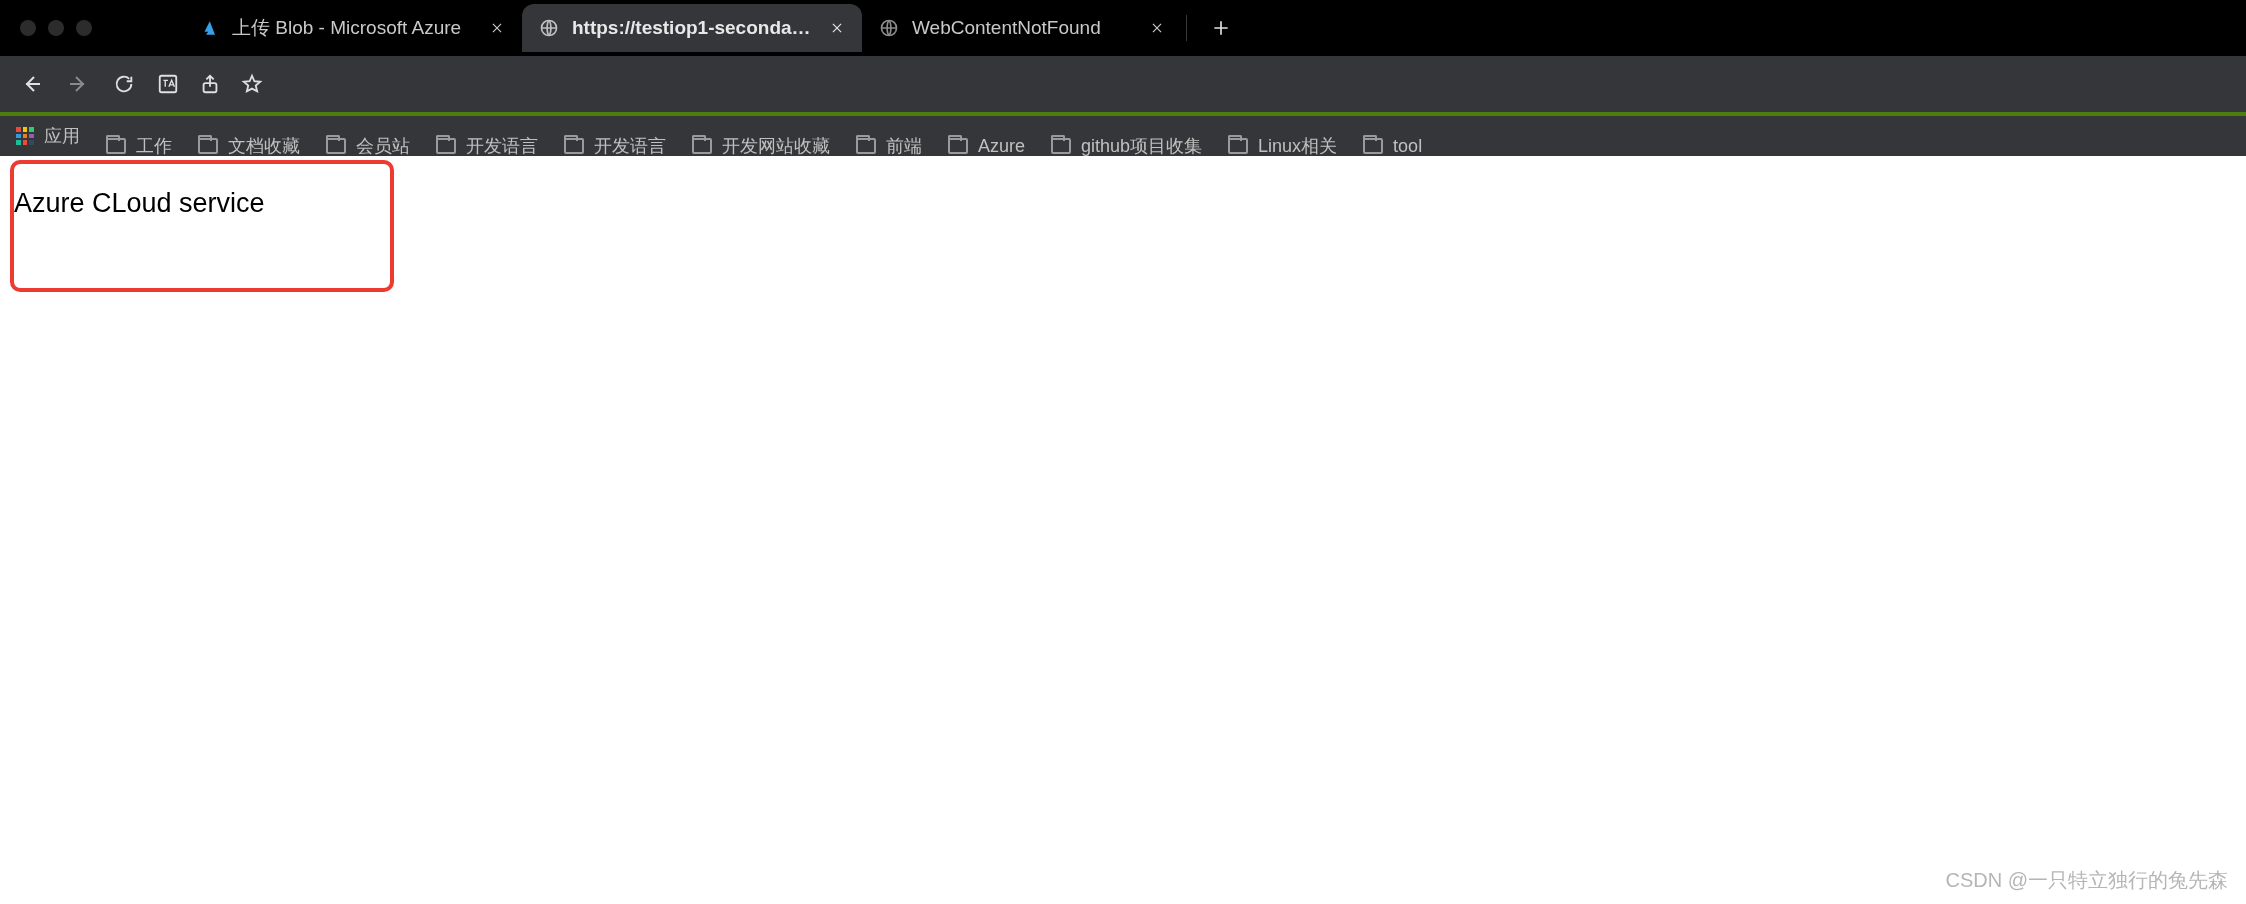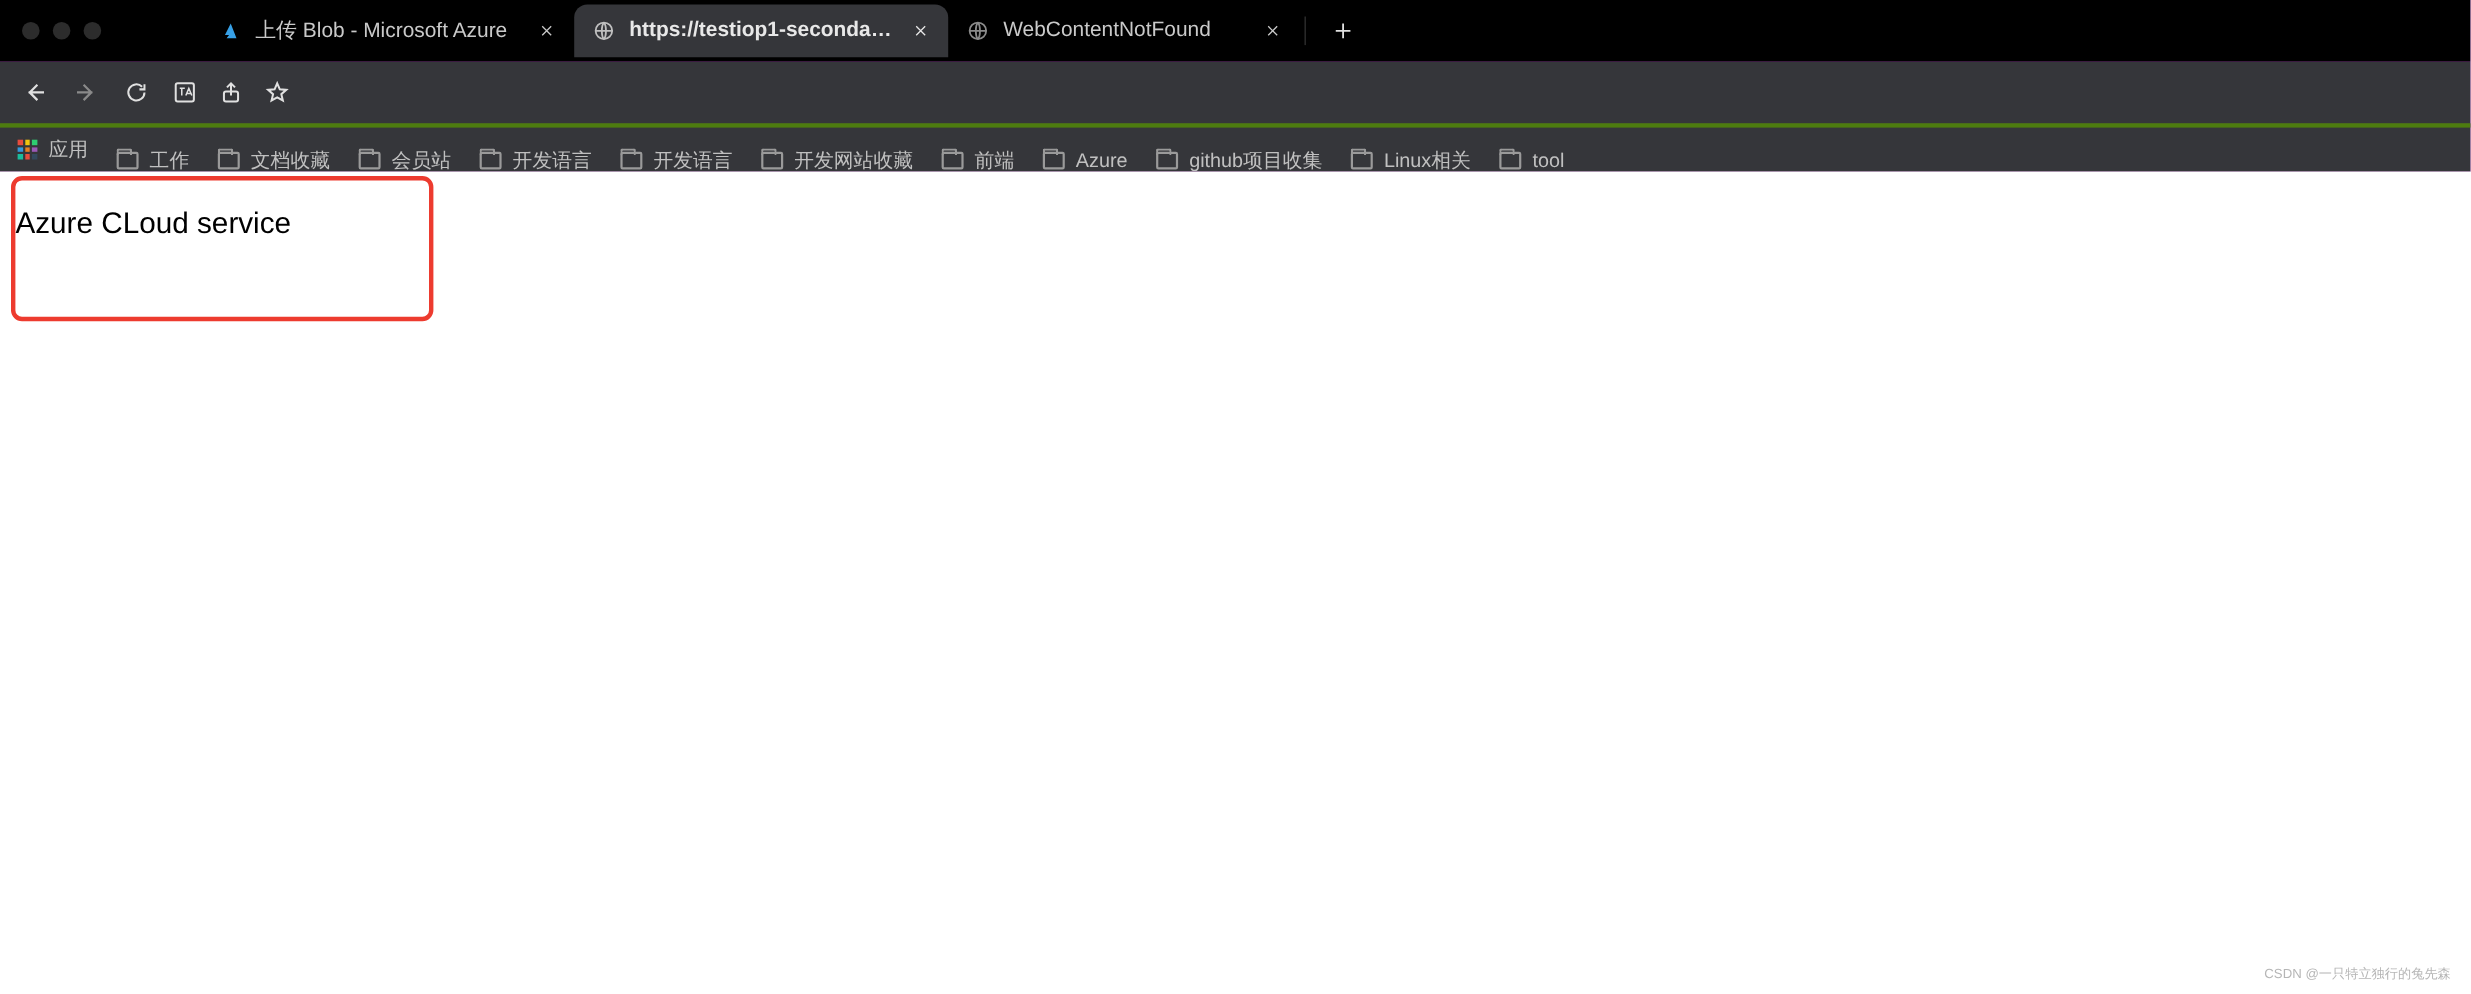--- a/index.html
+++ b/index.html
@@ -171,21 +171,21 @@
     top: 14px;
     font-size: 27px;
     font-family: Arial, Helvetica, sans-serif;
     color: #000;
     margin-top: 18px;
   }
   .watermark {
     position: absolute;
     right: 18px;
     bottom: 10px;
-    font-size: 12px;
+    font-size: 20px;
     color: rgba(120,120,120,0.55);
     font-family: Arial, sans-serif;
   }
   .azure-favicon {
     width: 18px; height: 18px;
   }
   .globe-favicon svg { width: 20px; height: 20px; }
 </style>
 </head>
 <body>

